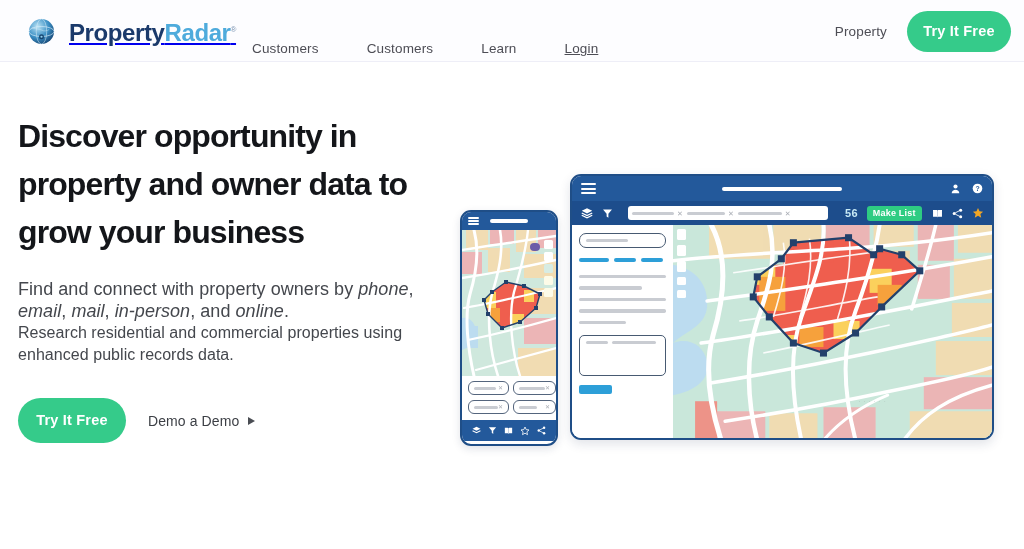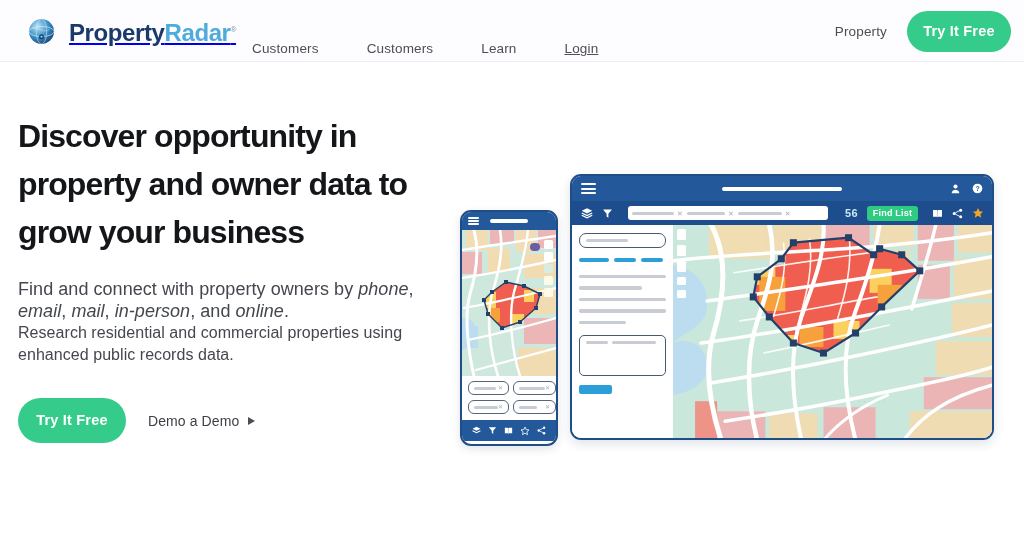--- a/index.html
+++ b/index.html
@@ -475,21 +475,21 @@
             <span class="bar" style="width:38px"></span>
             <span class="x">✕</span>
           </span>
           <span class="chip">
             <span class="bar" style="width:44px"></span>
             <span class="x">✕</span>
           </span>
         </div>
 
         <span class="count">56</span>
-        <span class="makelist">Find List</span>
+        <span class="makelist">Make List</span>
 
         <span class="desk-bar2-right">
           <svg class="ic" width="11" height="11" viewBox="0 0 16 16">
             <path d="M1.5 3h5c.8 0 1.5.6 1.5 1.4V14c0-.7-.7-1.3-1.5-1.3h-5z" fill="#ffffff"></path>
             <path d="M14.5 3h-5C8.7 3 8 3.6 8 4.4V14c0-.7.7-1.3 1.5-1.3h5z" fill="#ffffff"></path>
           </svg>
           <svg class="ic" width="11" height="11" viewBox="0 0 16 16">
             <circle cx="12.6" cy="3.2" r="2.2" fill="#ffffff"></circle>
             <circle cx="12.6" cy="12.8" r="2.2" fill="#ffffff"></circle>
             <circle cx="3.2" cy="8" r="2.2" fill="#ffffff"></circle>

